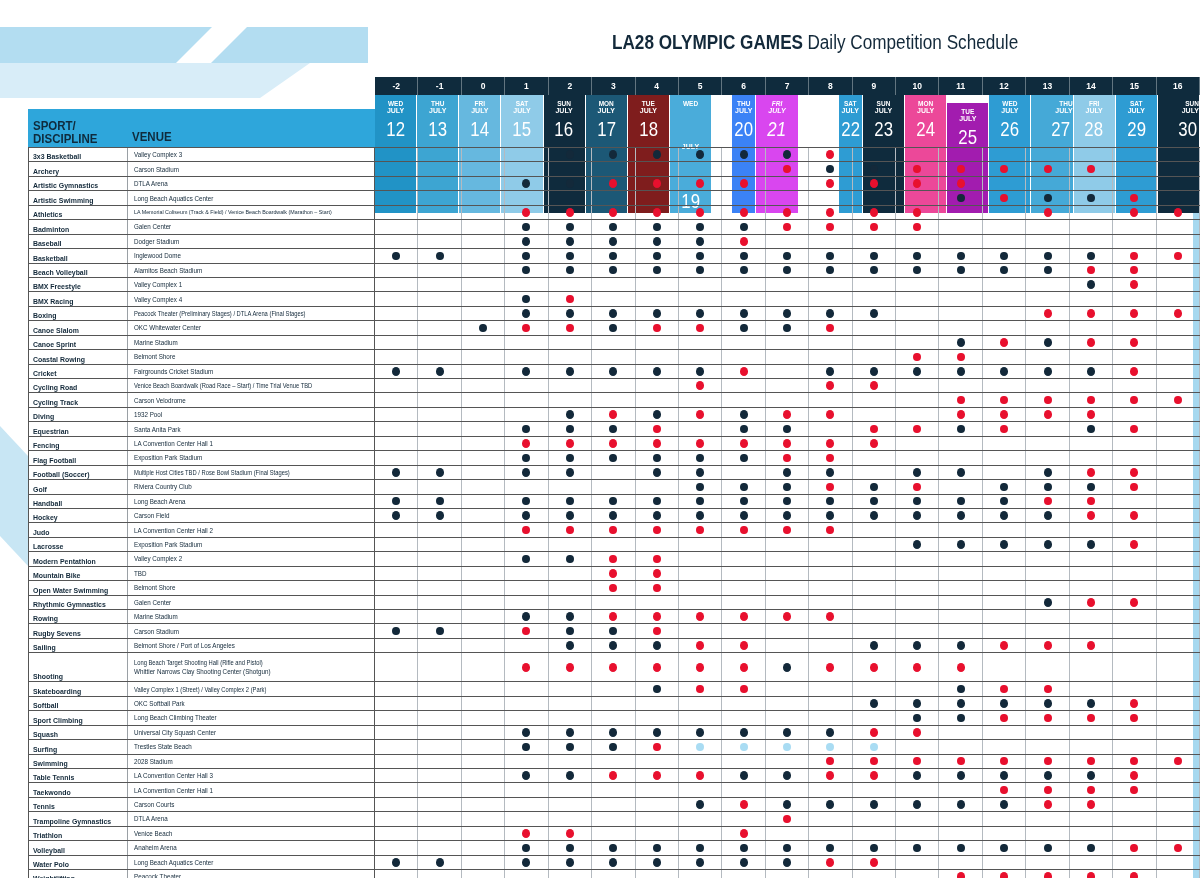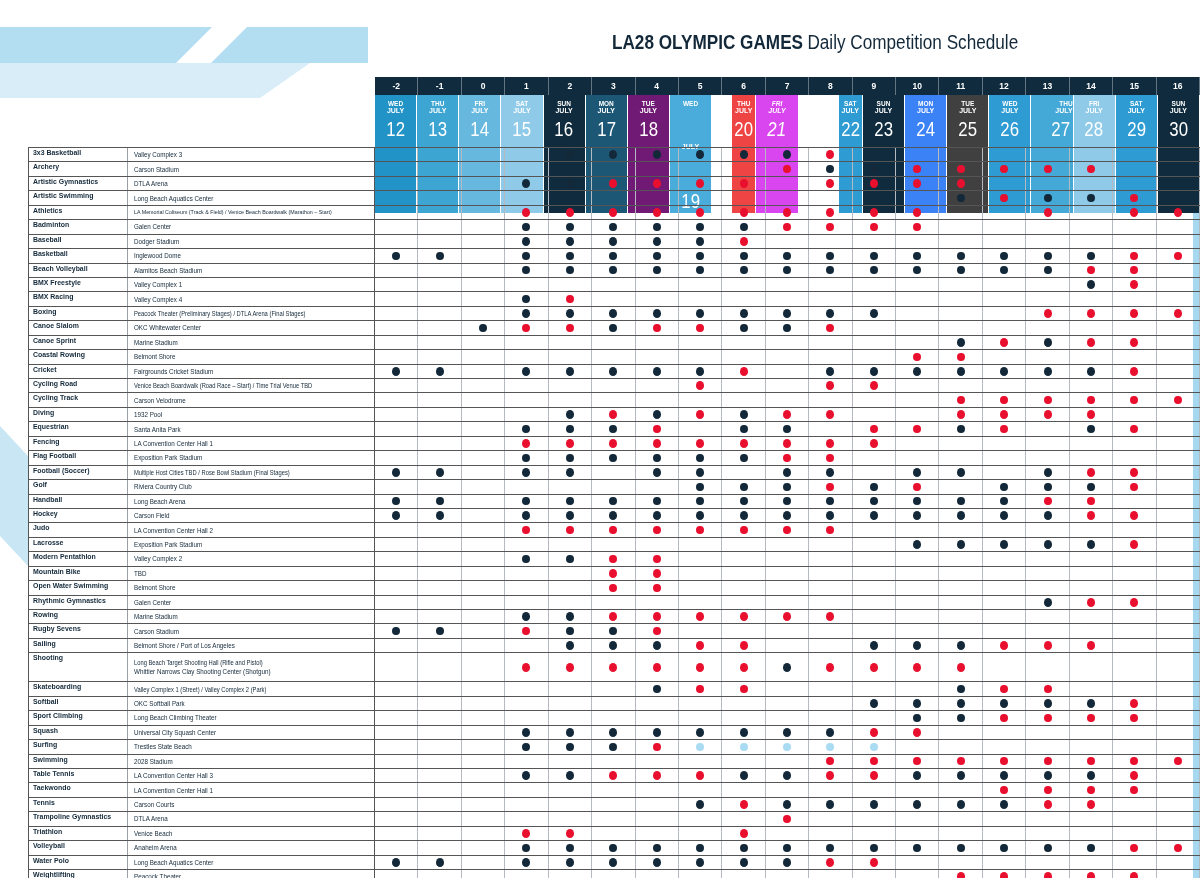--- a/index.html
+++ b/index.html
@@ -51,21 +51,21 @@
   .lh-sport { position:absolute; left:5px; bottom:2px; font-size:12.5px; font-weight:700;
     color:#0F2B3D; line-height:12.5px; transform:scaleX(.92); transform-origin:left bottom; }
   .lh-venue { position:absolute; left:104px; bottom:3px; font-size:12.5px; font-weight:700;
     color:#0F2B3D; transform:scaleX(.92); transform-origin:left bottom; }
 
   
   #rows { position:absolute; left:28px; top:147px; width:1172px; border-top:1px solid #555; }
   .srow { display:flex; height:14.45px; border-bottom:1px solid #555; }
   .srow.tall { height:29px; }
   .cell-sport { width:100px; flex:none; border-left:1px solid #555; border-right:1px solid #9aa0a5;
-    padding-left:4px; display:flex; align-items:flex-start; overflow:hidden; }
+    padding-left:4px; display:flex; align-items:flex-end; overflow:hidden; }
   .sport-name { font-size:7.3px; font-weight:700; color:#13293A; white-space:nowrap;
     transform:scaleX(.95); transform-origin:left center; }
   .cell-venue { width:247px; flex:none; border-right:1px solid #555; padding-left:6px;
     display:flex; flex-direction:column; justify-content:center; overflow:hidden; }
   .venue-name { font-size:6.8px; font-weight:400; color:#13293A; white-space:nowrap;
     line-height:9px; transform:scaleX(.92); transform-origin:left center; }
   .venue-name.len1 { font-size:6.3px; }
   .venue-name.len2 { font-size:5.8px; }
   .days { flex:1; display:grid; grid-template-columns:repeat(19,1fr); }
   .dcell { border-right:1px solid #b4bac0; display:flex; align-items:center; justify-content:center; }
@@ -135,56 +135,56 @@
         <div class="date-cell" style="background: rgb(15, 43, 61);">
           <span class="dc-dow">SUN</span>
           <span class="dc-month">JULY</span>
           <span class="dc-date">16</span>
         </div>
         <div class="date-cell" style="background: rgb(28, 88, 118);">
           <span class="dc-dow">MON</span>
           <span class="dc-month">JULY</span>
           <span class="dc-date">17</span>
         </div>
-        <div class="date-cell" style="background: #701a75;">
+        <div class="date-cell" style="background: #7f1d1d;">
           <span class="dc-dow">TUE</span>
           <span class="dc-month">JULY</span>
           <span class="dc-date">18</span>
         </div>
         <div class="date-cell" style="background: rgb(74, 172, 218); gap: 36px;">
           <span class="dc-dow">WED</span>
           <span class="dc-month">JULY</span>
           <span class="dc-date">19</span>
         </div>
-        <div class="date-cell" style="background: #ef4444; margin-left: 20px;">
+        <div class="date-cell" style="background: #3b82f6; margin-left: 20px;">
           <span class="dc-dow">THU</span>
           <span class="dc-month">JULY</span>
           <span class="dc-date">20</span>
         </div>
         <div class="date-cell" style="background: #d946ef; font-style: italic;">
           <span class="dc-dow">FRI</span>
           <span class="dc-month">JULY</span>
           <span class="dc-date">21</span>
         </div>
         <div class="date-cell" style="background: rgb(46, 156, 211); margin-left: 40px;">
           <span class="dc-dow">SAT</span>
           <span class="dc-month">JULY</span>
           <span class="dc-date">22</span>
         </div>
         <div class="date-cell" style="background: rgb(15, 43, 61);">
           <span class="dc-dow">SUN</span>
           <span class="dc-month">JULY</span>
           <span class="dc-date">23</span>
         </div>
-        <div class="date-cell" style="background: #3b82f6;">
+        <div class="date-cell" style="background: #ec4899;">
           <span class="dc-dow">MON</span>
           <span class="dc-month">JULY</span>
           <span class="dc-date">24</span>
         </div>
-        <div class="date-cell" style="background: #404040;">
+        <div class="date-cell" style="background: #a21caf; margin-top: 8px;">
           <span class="dc-dow">TUE</span>
           <span class="dc-month">JULY</span>
           <span class="dc-date">25</span>
         </div>
         <div class="date-cell" style="background: rgb(46, 156, 211);">
           <span class="dc-dow">WED</span>
           <span class="dc-month">JULY</span>
           <span class="dc-date">26</span>
         </div>
         <div class="date-cell" style="background: rgb(69, 169, 215); align-items: flex-end;">
@@ -195,28 +195,35 @@
         <div class="date-cell" style="background: rgb(143, 203, 232); text-align: right;">
           <span class="dc-dow">FRI</span>
           <span class="dc-month">JULY</span>
           <span class="dc-date">28</span>
         </div>
         <div class="date-cell" style="background: rgb(46, 156, 211);">
           <span class="dc-dow">SAT</span>
           <span class="dc-month">JULY</span>
           <span class="dc-date">29</span>
         </div>
-        <div class="date-cell" style="background: rgb(15, 43, 61);">
+        <div class="date-cell" style="background: rgb(15, 43, 61); align-items: flex-end;">
           <span class="dc-dow">SUN</span>
           <span class="dc-month">JULY</span>
           <span class="dc-date">30</span>
         </div>
       </div>
   </div>
 
+  <div id="label-header">
+    <div class="lh-sport">
+      <div>SPORT/</div>
+      <div>DISCIPLINE</div>
+    </div>
+    <div class="lh-venue">VENUE</div>
+  </div>
 
   <div id="rows">
       <div class="srow">
         <div class="cell-sport">
           <span class="sport-name">3x3 Basketball</span>
         </div>
         <div class="cell-venue">
           <span class="venue-name">Valley Complex 3</span>
         </div>
         <div class="days">

